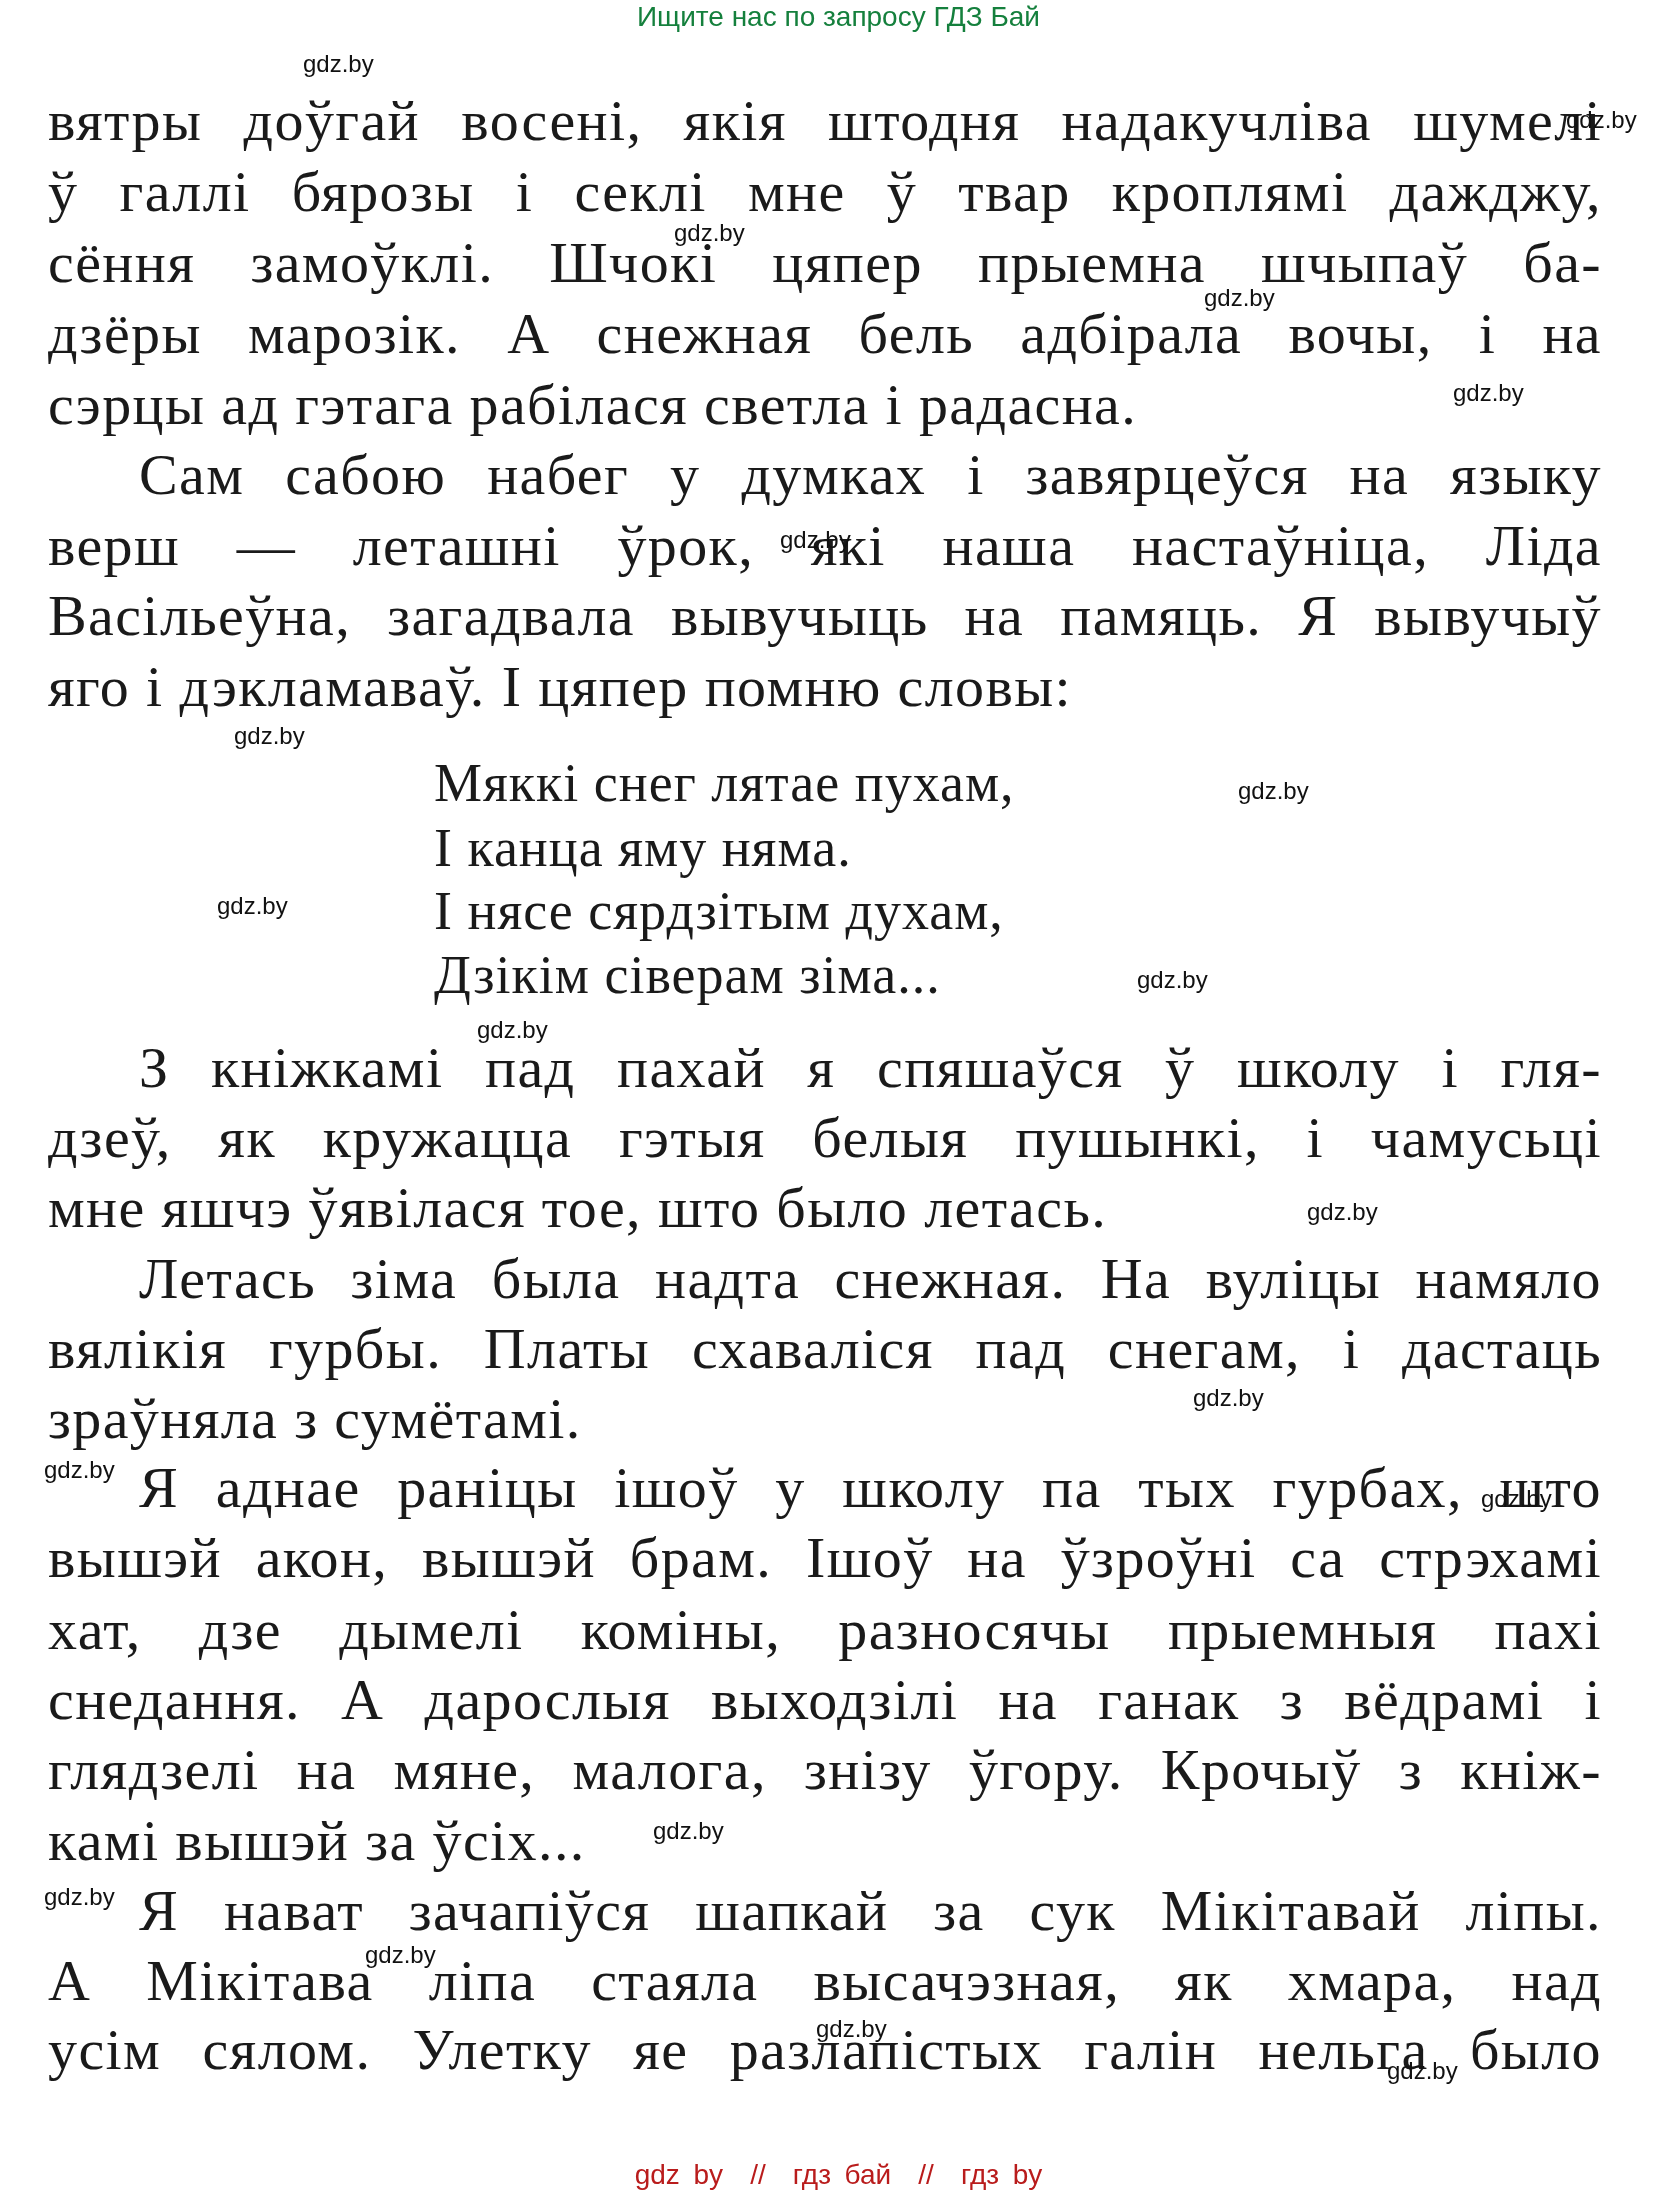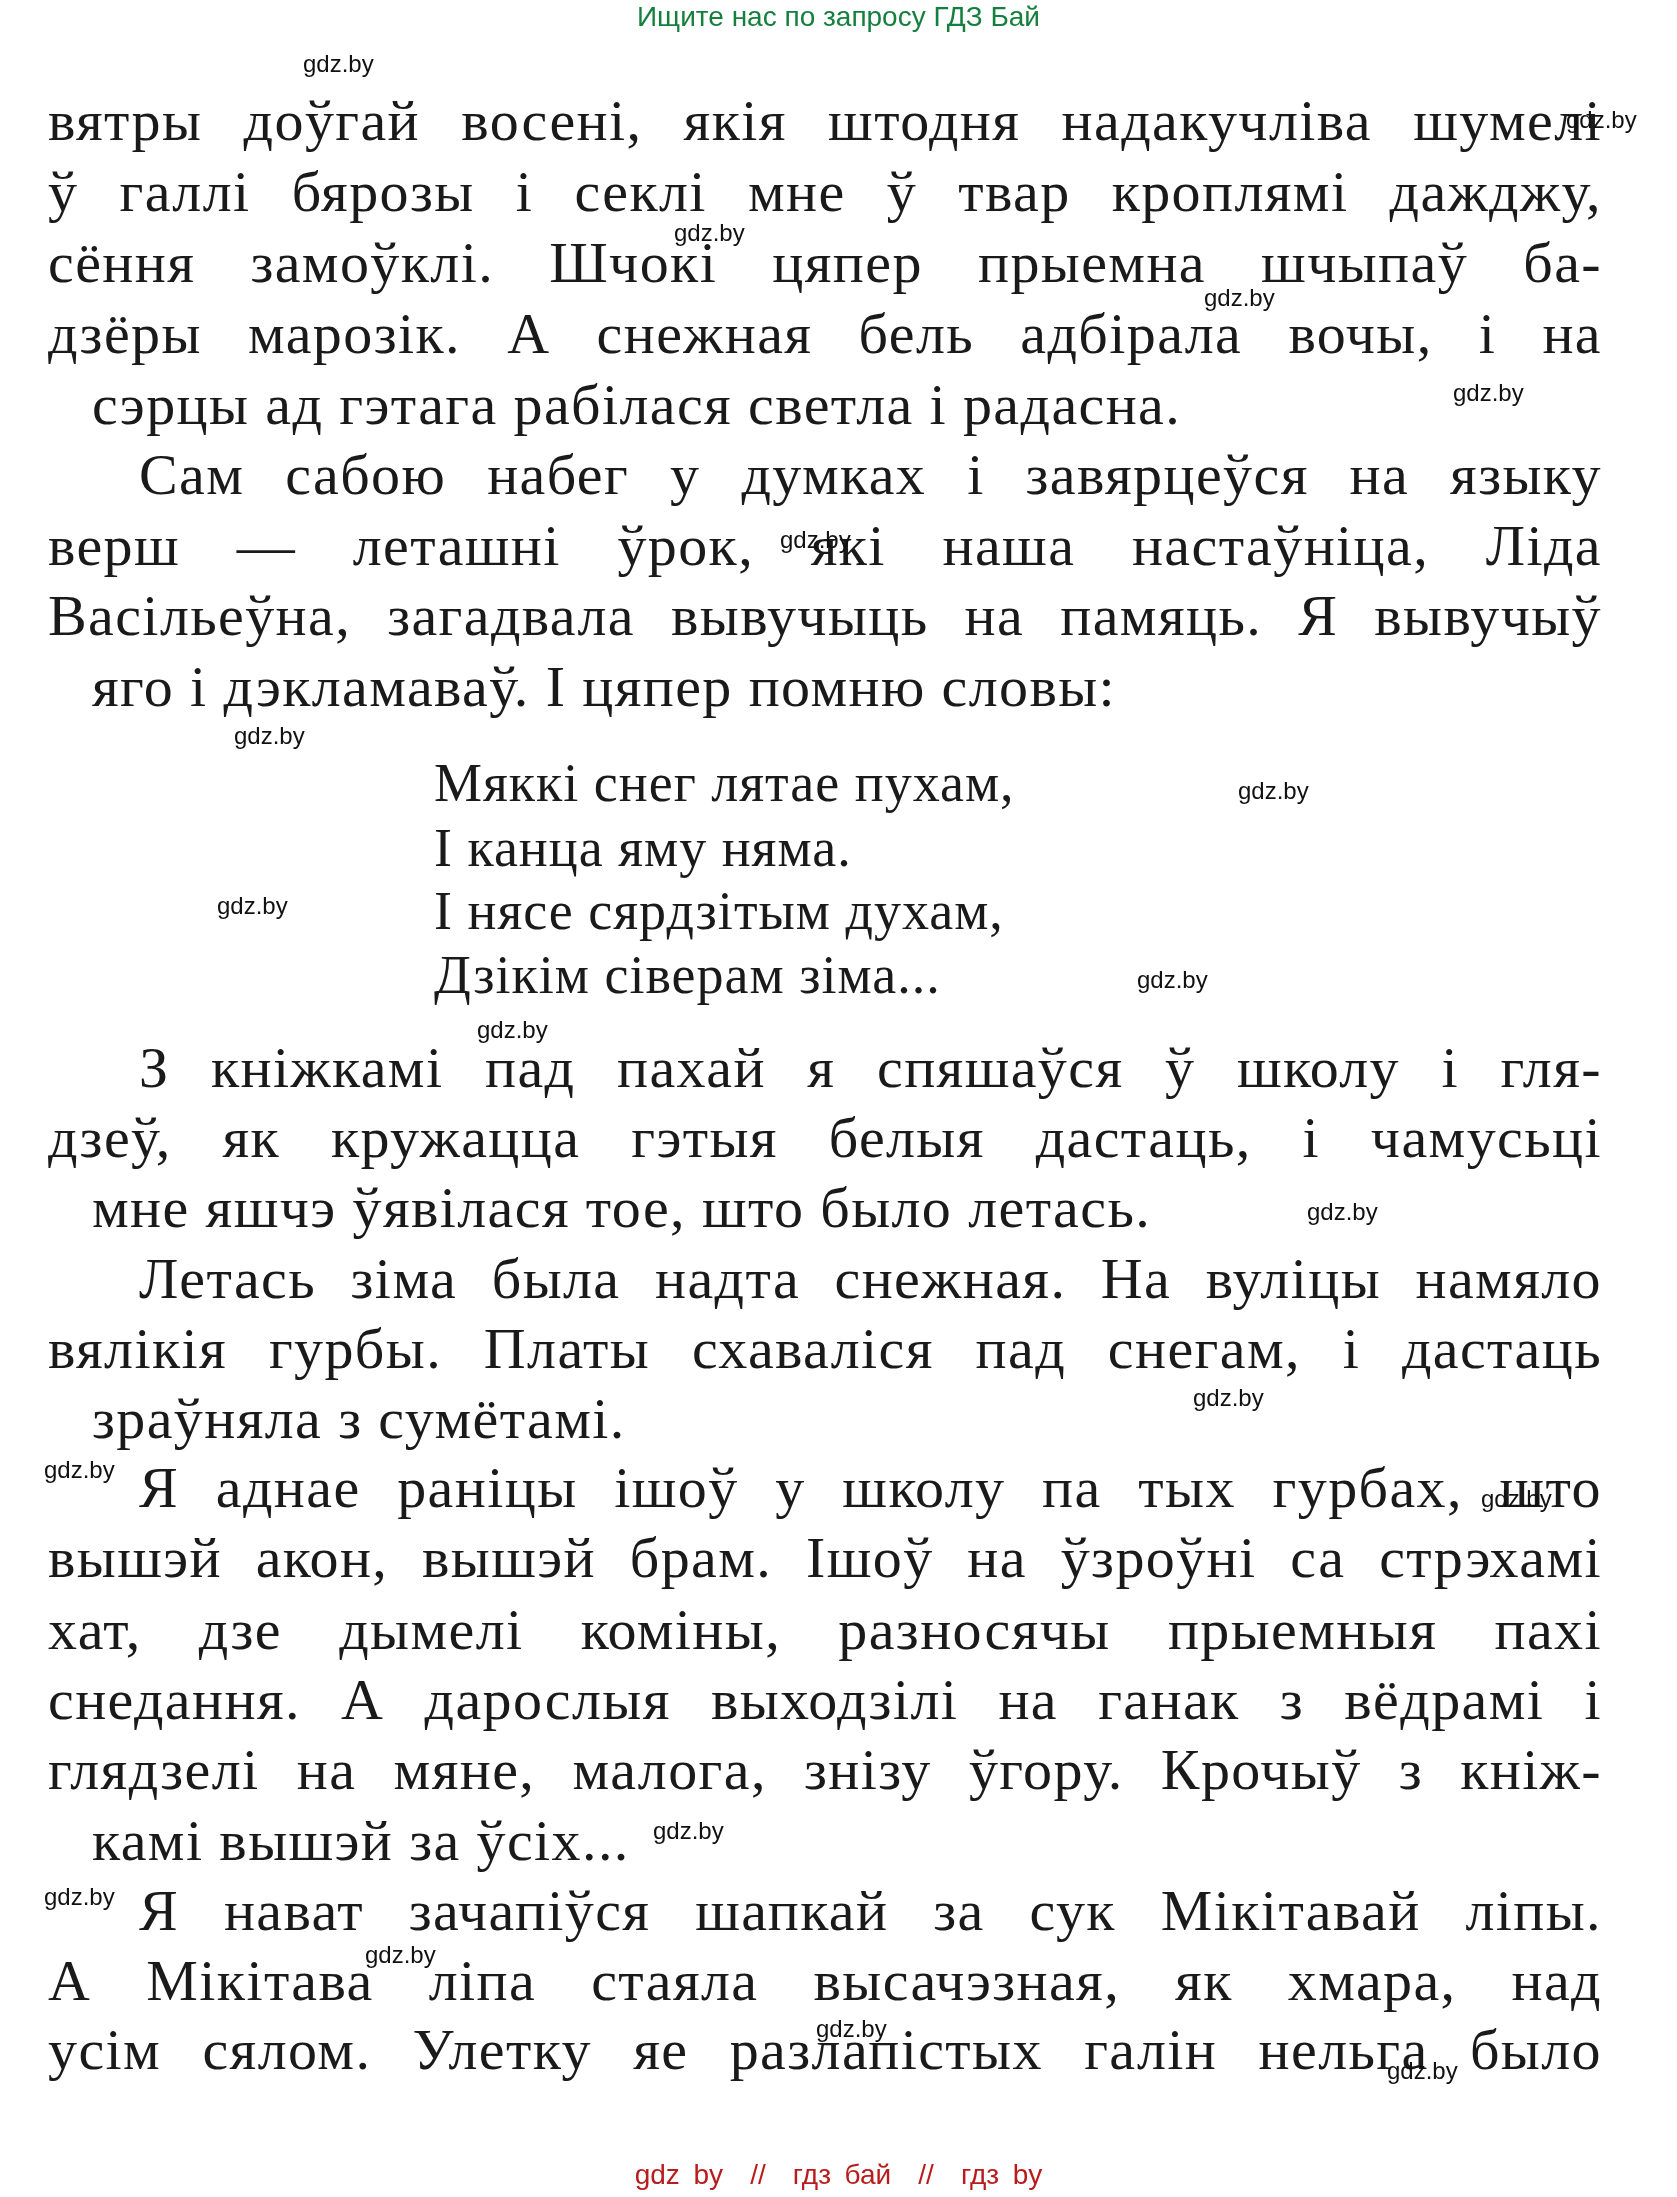--- a/index.html
+++ b/index.html
@@ -17,21 +17,21 @@
   }
   .line {
     position: absolute; left: 48px; width: 1554px;
     font-family: "Liberation Serif", "DejaVu Serif", serif;
     font-size: 58px; line-height: 58px; height: 58px;
     color: #1a1a1a; white-space: nowrap;
     text-align: justify; text-align-last: justify;
     letter-spacing: 1.4px;
   }
   .line.indent { left: 139px; width: 1463px; }
-  .line.last { text-align: right; text-align-last: left; white-space: nowrap; margin-left: 44px; }
+  .line.last { text-align: right; text-align-last: left; white-space: nowrap; }
   .line.poem { left: 434px; width: auto; text-align: left; text-align-last: left; letter-spacing: 1px; }
   .wm {
     position: absolute; font-family: "Liberation Sans", sans-serif;
     font-size: 24px; line-height: 27px; color: #111;
   }
 </style>
 </head>
 <body>
 
 <div class="page">
@@ -48,21 +48,21 @@
   <div class="line" style="top:517px">верш — леташні ўрок, які наша настаўніца, Ліда</div>
   <div class="line" style="top:587px">Васільеўна, загадвала вывучыць на памяць. Я вывучыў</div>
   <div class="line last" style="top:658px">яго і дэкламаваў. І цяпер помню словы:</div>
 
   <div class="line poem" style="top:754px; font-size:54px;">Мяккі снег лятае пухам,</div>
   <div class="line poem" style="top:819px; font-size:54px;font-family:Liberation Serif, serif;">І канца яму няма.</div>
   <div class="line poem" style="top:882px; font-size:54px;">І нясе сярдзітым духам,</div>
   <div class="line poem" style="top:946px; font-size:54px;">Дзікім сіверам зіма...</div>
 
   <div class="line indent" style="top:1039px">З кніжкамі пад пахай я спяшаўся ў школу і гля-</div>
-  <div class="line" style="top:1109px">дзеў, як кружацца гэтыя белыя дастаць, і чамусьці</div>
+  <div class="line" style="top:1109px">дзеў, як кружацца гэтыя белыя пушынкі, і чамусьці</div>
   <div class="line indent" style="top:1250px">Летась зіма была надта снежная. На вуліцы намяло</div>
 
   <div class="line last" style="top:1179px">мне яшчэ ўявілася тое, што было летась.</div>
   <div class="line" style="top:1320px">вялікія гурбы. Платы схаваліся пад снегам, і дастаць</div>
   <div class="line last" style="top:1390px">зраўняла з сумётамі.</div>
 
   <div class="line indent" style="top:1459px">Я аднае раніцы ішоў у школу па тых гурбах, што</div>
   <div class="line" style="top:1529px">вышэй акон, вышэй брам. Ішоў на ўзроўні са стрэхамі</div>
   <div class="line" style="top:1601px">хат, дзе дымелі коміны, разносячы прыемныя пахі</div>
   <div class="line" style="top:1671px">снедання. А дарослыя выходзілі на ганак з вёдрамі і</div>

